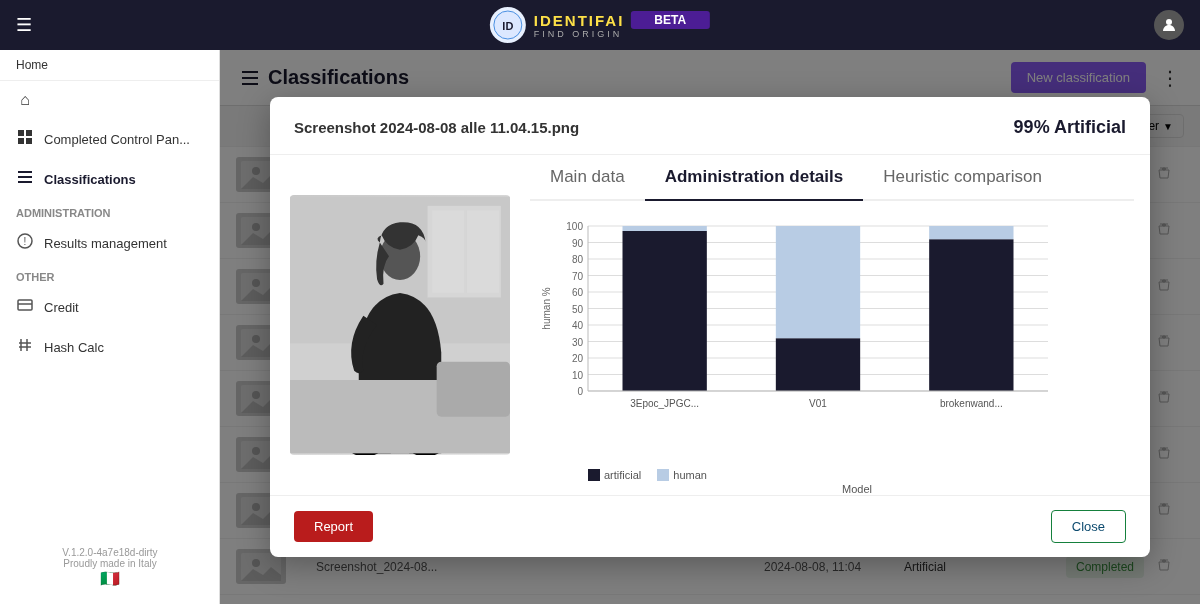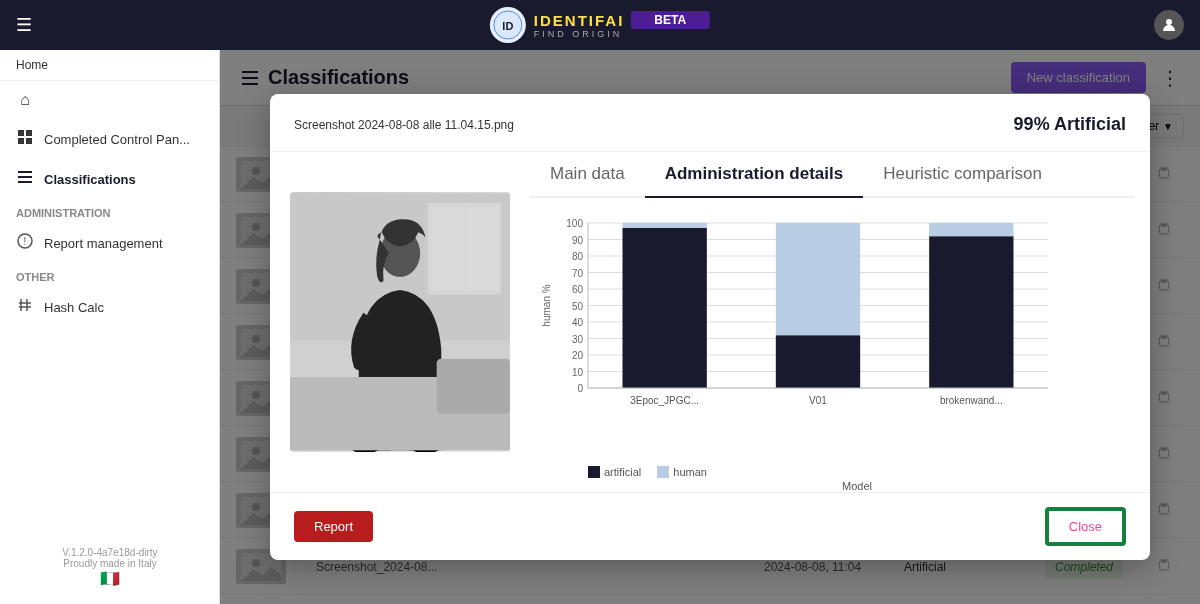--- a/index.html
+++ b/index.html
@@ -100,21 +100,21 @@
       padding: 10px 16px;
       border-bottom: 1px solid #f0f0f0;
       background: white;
       font-size: 13px;
       color: #333;
     }
     .table-col-image { width: 80px; flex-shrink: 0; }
     .table-col-name { flex: 1; min-width: 0; padding-right: 10px; }
     .table-col-date { width: 140px; flex-shrink: 0; }
     .table-col-result { width: 120px; flex-shrink: 0; }
-    .table-col-status { width: 120px; flex-shrink: 0; text-align: center; font-style: italic; }
+    .table-col-status { width: 120px; flex-shrink: 0; text-align: right; }
     .table-col-action { width: 40px; flex-shrink: 0; text-align: center; }
     .status-badge { background: #e8f5e9; color: #388e3c; padding: 4px 10px; border-radius: 4px; font-size: 12px; font-weight: 500; }
     .delete-btn { background: none; border: none; cursor: pointer; color: #999; font-size: 16px; }
     .thumb { width: 50px; height: 35px; background: #ddd; border-radius: 3px; object-fit: cover; }
 
     
     .overlay {
       position: absolute;
       top: 0; left: 0; right: 0; bottom: 0;
       background: rgba(0,0,0,0.5);
@@ -133,21 +133,21 @@
       display: flex;
       flex-direction: column;
     }
     .modal-header {
       display: flex;
       align-items: center;
       justify-content: space-between;
       padding: 20px 24px 16px;
       border-bottom: 1px solid #eee;
     }
-    .modal-title { font-size: 12px; font-weight: 400; color: #333; }
+    .modal-title { font-size: 15px; font-weight: 700; color: #333; }
     .modal-result { font-size: 18px; font-weight: 700; color: #1a1a2e; }
     .modal-body { display: flex; flex: 1; overflow: hidden; }
     .modal-image-panel { width: 260px; flex-shrink: 0; padding: 20px; display: flex; align-items: center; justify-content: center; }
     .modal-image {
       width: 240px;
       height: 260px;
       background: linear-gradient(135deg, #c8c8c8 0%, #e8e8e8 100%);
       border-radius: 4px;
       position: relative;
       overflow: hidden;
@@ -180,22 +180,22 @@
       background: #b91c1c;
       color: white;
       border: none;
       padding: 8px 20px;
       border-radius: 4px;
       cursor: pointer;
       font-size: 13px;
     }
     .close-btn {
       background: white;
-      color: #ec4899;
-      border: 4px solid #15803d;
+      color: #0c4a6e;
+      border: 1px solid #15803d;
       padding: 8px 20px;
       border-radius: 4px;
       cursor: pointer;
       font-size: 13px;
     }
 
     .legend { display: flex; gap: 16px; align-items: center; font-size: 11px; color: #555; }
     .legend-item { display: flex; align-items: center; gap: 4px; }
     .legend-color { width: 12px; height: 12px; }
   </style>
@@ -262,25 +262,34 @@
     <div class="sidebar-section">Administration</div>
 
 
     <div class="sidebar-item">
       <span class="sidebar-icon">
         <svg width="16" height="16" viewBox="0 0 16 16" fill="#555">
             <circle cx="8" cy="8" r="7" stroke="#555" stroke-width="1.5" fill="none"></circle>
             <text x="8" y="12" text-anchor="middle" font-size="10" fill="#555">!</text>
           </svg>
       </span>
-      <span>Report management</span>
+      <span>Results management</span>
     </div>
 
     <div class="sidebar-section">Other</div>
 
+    <div class="sidebar-item">
+      <span class="sidebar-icon">
+        <svg width="16" height="16" viewBox="0 0 16 16" fill="none" stroke="#555" stroke-width="1.5">
+            <rect x="1" y="3" width="14" height="10" rx="1"></rect>
+            <line x1="1" y1="7" x2="15" y2="7"></line>
+          </svg>
+      </span>
+      <span>Credit</span>
+    </div>
 
     <div class="sidebar-item">
       <span class="sidebar-icon">
         <svg width="16" height="16" viewBox="0 0 16 16" fill="#555">
             <line x1="4" y1="2" x2="4" y2="14" stroke="#555" stroke-width="1.5"></line>
             <line x1="10" y1="2" x2="10" y2="14" stroke="#555" stroke-width="1.5"></line>
             <line x1="2" y1="6" x2="14" y2="6" stroke="#555" stroke-width="1.5"></line>
             <line x1="2" y1="10" x2="14" y2="10" stroke="#555" stroke-width="1.5"></line>
           </svg>
       </span>

